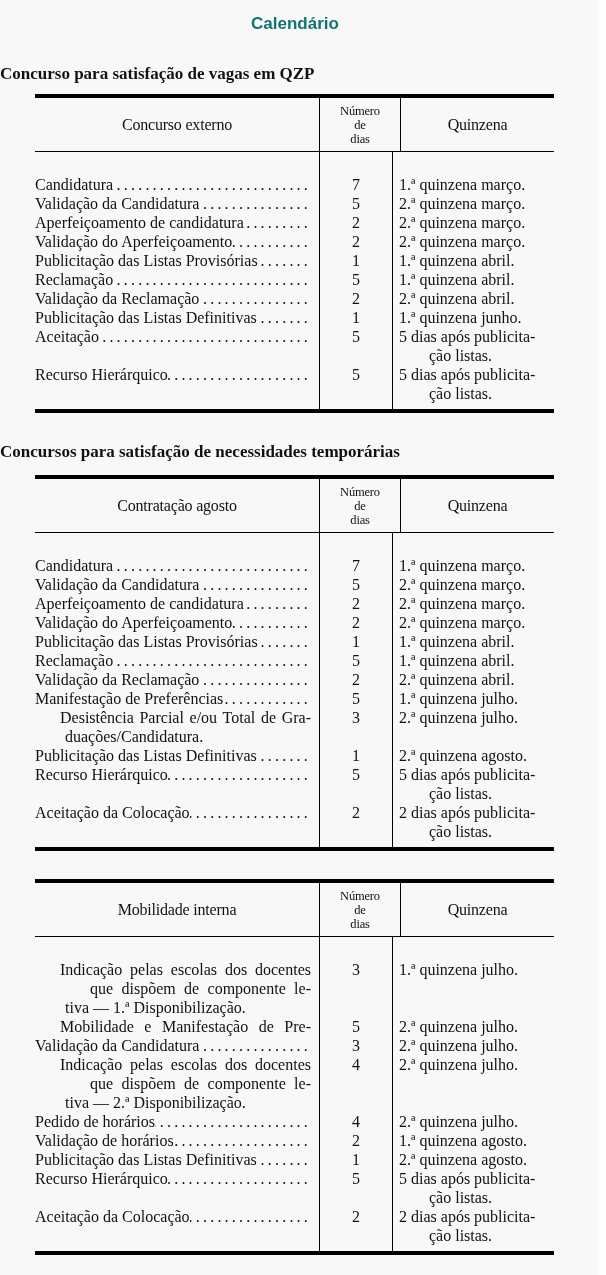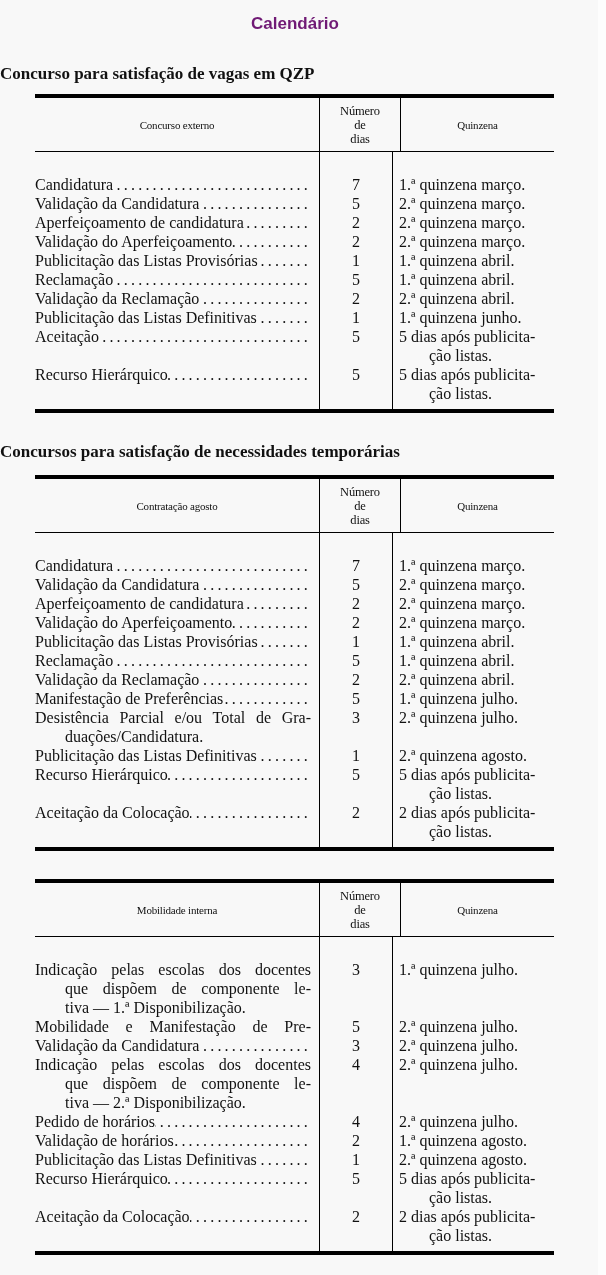--- a/index.html
+++ b/index.html
@@ -11,41 +11,41 @@
     position: relative;
   }
   .page {
     position: absolute; left: 0; top: 0; width: 598px; height: 1275px;
     background: #f8f8f8;
   }
   .main-title {
     position: absolute; left: 0; width: 590px; top: 14px;
     text-align: center;
     font-family: "Liberation Sans", "DejaVu Sans", sans-serif;
-    font-weight: bold; font-size: 17px; color: #701a75;
+    font-weight: bold; font-size: 17px; color: #0f766e;
   }
   .section-title {
     position: absolute; left: 0; width: 590px;
     text-align: left; font-weight: bold; font-size: 17px; color: #111;
   }
   .tbl {
     position: absolute; left: 35px; width: 519px;
     border-top: 4px solid #000;
     border-bottom: 4px solid #000;
   }
   .tbl .hdr {
     display: flex; height: 53px;
     border-bottom: 1px solid #000;
   }
   .col1 { width: 284px; box-sizing: border-box; }
   .col2 { width: 82px; box-sizing: border-box; border-left: 1px solid #000; border-right: 1px solid #000; }
   .col3 { flex: 1; box-sizing: border-box; }
   .hdr .col1, .hdr .col3 {
     display: flex; align-items: center; justify-content: center;
-    font-size: 11px; letter-spacing: -0.2px;
+    font-size: 16px; letter-spacing: -0.2px;
   }
   .hdr .col2 {
     display: flex; flex-direction: column; align-items: center; justify-content: center;
     font-size: 12.5px; line-height: 14px; letter-spacing: -0.2px;
   }
   .body { display: flex; }
   .row {
     display: flex; font-size: 16px; line-height: 19px;
   }
   .row .c1 {
@@ -60,21 +60,21 @@
     flex: 1; box-sizing: border-box; padding-left: 6px;
   }
   .lead {
     display: flex; white-space: nowrap; overflow: hidden;
   }
   .lead .txt { flex: none; }
   .lead .dots {
     flex: 1; overflow: hidden; white-space: nowrap;
     letter-spacing: 3.2px; text-align: right; direction: rtl;
   }
-  .justify { text-align: justify; text-align-last: justify; }
+  .justify { text-align: justify; text-align-last: justify; margin-left: 25px; }
   .ind { padding-left: 30px; display: block; }
   .c3 .ind { padding-left: 30px; }
 </style>
 </head>
 <body>
 
 <div class="page">
   <div class="main-title">Calendário</div>
 
   <div class="section-title" style="top:64px;">Concurso para satisfação de vagas em QZP</div>

